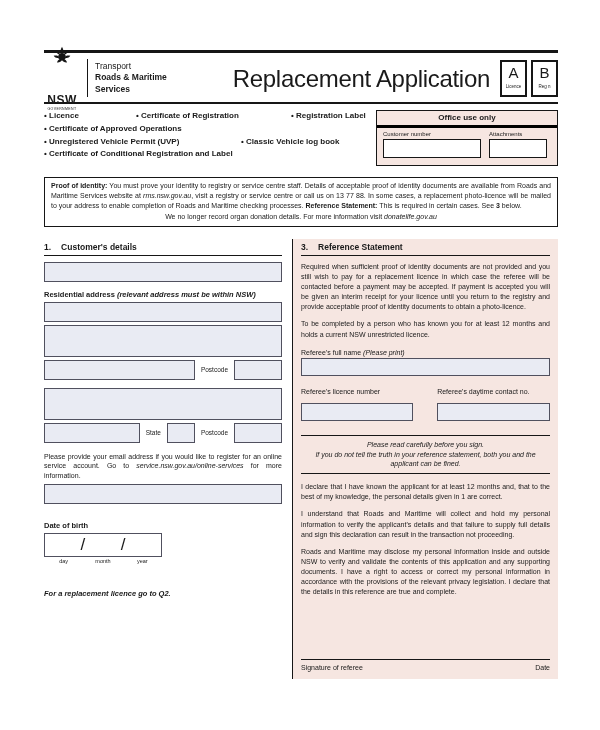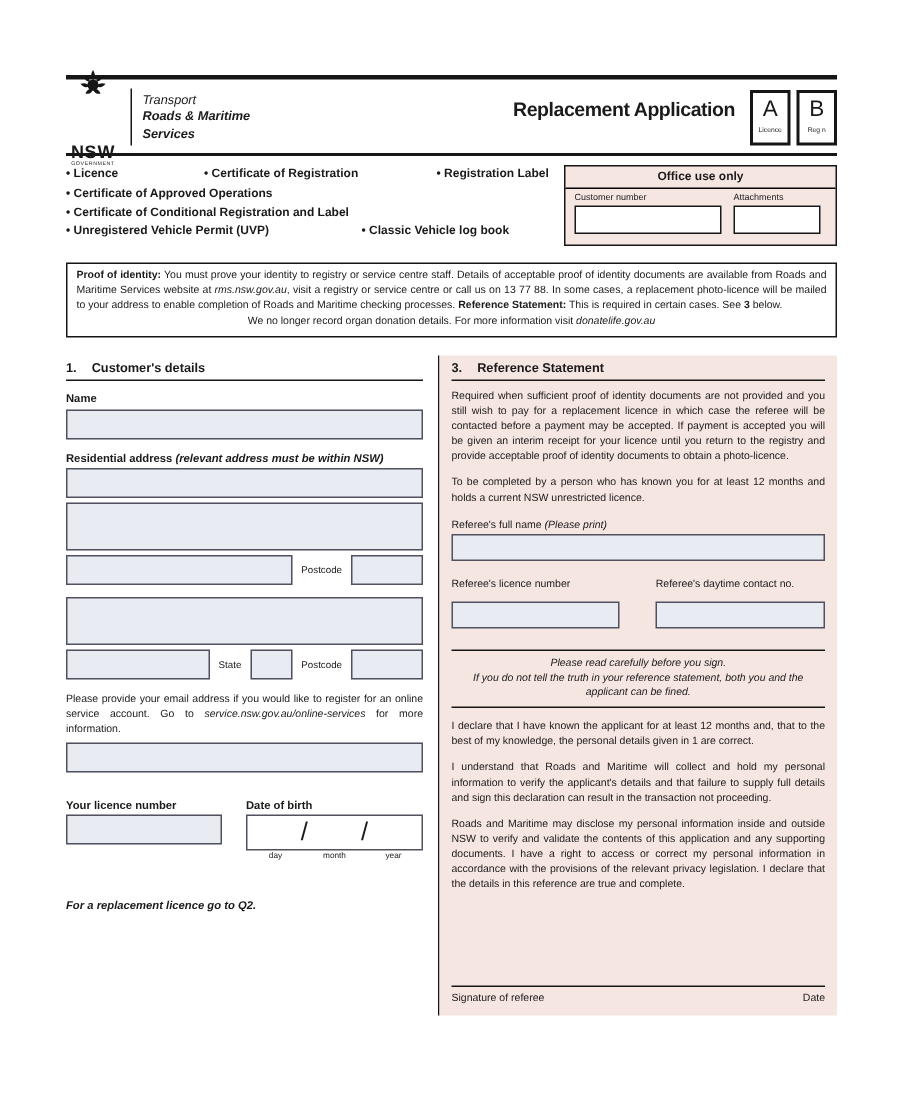--- a/index.html
+++ b/index.html
@@ -12,39 +12,39 @@
   .rule-thick { border-top:3px solid #161616; }
   .rule-med { border-top:2px solid #161616; }
 
   
   .header { display:flex; align-items:center; padding:5px 0 4px; height:49px; }
   .logo-block { display:flex; align-items:center; gap:7px; }
   .logo-col { display:flex; flex-direction:column; align-items:center; width:36px; }
   .nsw-word { font-weight:700; font-size:12px; line-height:1.05; letter-spacing:.5px;margin-top:25px; }
   .gov-word { font-size:3.5px; letter-spacing:.4px; }
   .logo-divider { width:1px; height:38px; background:#161616; }
-  .dept { font-size:8.5px; line-height:1.3;font-style:italic; }
+  .dept { font-size:8.5px; line-height:1.3; }
   .dept .l1 { font-weight:400; }
   .dept .l2,.dept .l3 { font-weight:700; }
   .title-area { margin-left:auto; display:flex; align-items:flex-start; gap:10px; }
-  .app-title { font-size:13px; font-weight:700; letter-spacing:-.3px; margin-top:5px; }
+  .app-title { font-size:24px; font-weight:400; letter-spacing:-.3px; margin-top:5px; }
   .ab-boxes { display:flex; gap:4px; }
   .ab-box { width:27px; height:37px; border:2px solid #161616; background:#fff;
             display:flex; flex-direction:column; align-items:center; padding-top:2px; }
   .ab-letter { font-size:15px; line-height:1.15; }
   .ab-label { font-size:4.5px; margin-top:3px; }
 
   
   .types-row { display:flex; gap:10px; padding:6px 0 6px; }
   .bullets { flex:1; font-size:8px; font-weight:700; line-height:1.6; }
   .b-row { display:flex; }
   .b-item::before { content:"• "; }
   .w92 { width:92px; } .w155 { width:155px; } .w148 { width:148px; } .w197 { width:197px; }
   .office-box { width:182px; border:1px solid #161616; background:#f6e6e1; align-self:flex-start; }
-  .office-title { text-align:center; font-weight:700; font-size:8px; padding:2px 0 3px; border-bottom:1px solid #000000; }
+  .office-title { text-align:center; font-weight:700; font-size:8px; padding:2px 0 3px; border-bottom:3px solid #000000; }
   .office-body { display:flex; gap:8px; padding:3px 6px 7px; }
   .office-label { font-size:6px; margin-bottom:2px; }
   .office-input { background:#fff; border:1px solid #161616; height:19px; }
   .oi-customer { width:98px; } .oi-attach { width:58px; }
 
   
   .proof-box { border:1px solid #161616; margin-top:5px; padding:3px 6px 4px; font-size:7px; line-height:1.42; }
   .proof-text { text-align:justify; }
   .proof-center { text-align:center; margin-top:1px; }
 
@@ -148,25 +148,25 @@
     <div class="bullets">
       <div class="b-row">
         <span class="b-item w92">Licence</span>
         <span class="b-item w155">Certificate of Registration</span>
         <span class="b-item">Registration Label</span>
       </div>
       <div class="b-row">
         <span class="b-item">Certificate of Approved Operations</span>
       </div>
       <div class="b-row">
-        <span class="b-item">Certificate of Conditional Registration and Label</span>
-      </div>
-      <div class="b-row">
         <span class="b-item w197">Unregistered Vehicle Permit (UVP)</span>
         <span class="b-item">Classic Vehicle log book</span>
+      </div>
+      <div class="b-row">
+        <span class="b-item">Certificate of Conditional Registration and Label</span>
       </div>
     </div>
     <div class="office-box">
       <div class="office-title">Office use only</div>
       <div class="office-body">
         <div>
           <div class="office-label">Customer number</div>
           <div class="office-input oi-customer"></div>
         </div>
         <div>
@@ -183,21 +183,20 @@
   </div>
 
   <div class="main">
 
     <div class="col-left">
       <div class="sec-header">
         <span>1.</span>
         <span>Customer's details</span>
       </div>
 
-      <div class="field-label">Name</div>
       <div class="input h20 mb8"></div>
 
       <div class="field-label"><span>Residential address </span><i class="note">(relevant address must be within NSW)</i></div>
       <div class="input h20 mb3"></div>
       <div class="input h32 mb3"></div>
       <div class="inline-row mb8">
         <div class="input h20 flex1"></div>
         <span class="small-label">Postcode</span>
         <div class="input h20 w48"></div>
       </div>
@@ -209,24 +208,20 @@
         <div class="input h20 w28"></div>
         <span class="small-label">Postcode</span>
         <div class="input h20 w48"></div>
       </div>
 
       <p class="body-text"><span>Please provide your email address if you would like to register for an online service account. Go to </span><i>service.nsw.gov.au/online-services</i><span> for more information.</span></p>
       <div class="input h20"></div>
 
 
       <div class="lic-row">
-        <div class="lic-col">
-          <div class="field-label">Your licence number</div>
-          <div class="input h20"></div>
-        </div>
         <div>
           <div class="field-label">Date of birth</div>
           <div class="dob-box">
             <span class="slash">/</span>
             <span class="slash">/</span>
           </div>
           <div class="dob-labels">
             <span>day</span>
             <span>month</span>
             <span>year</span>

